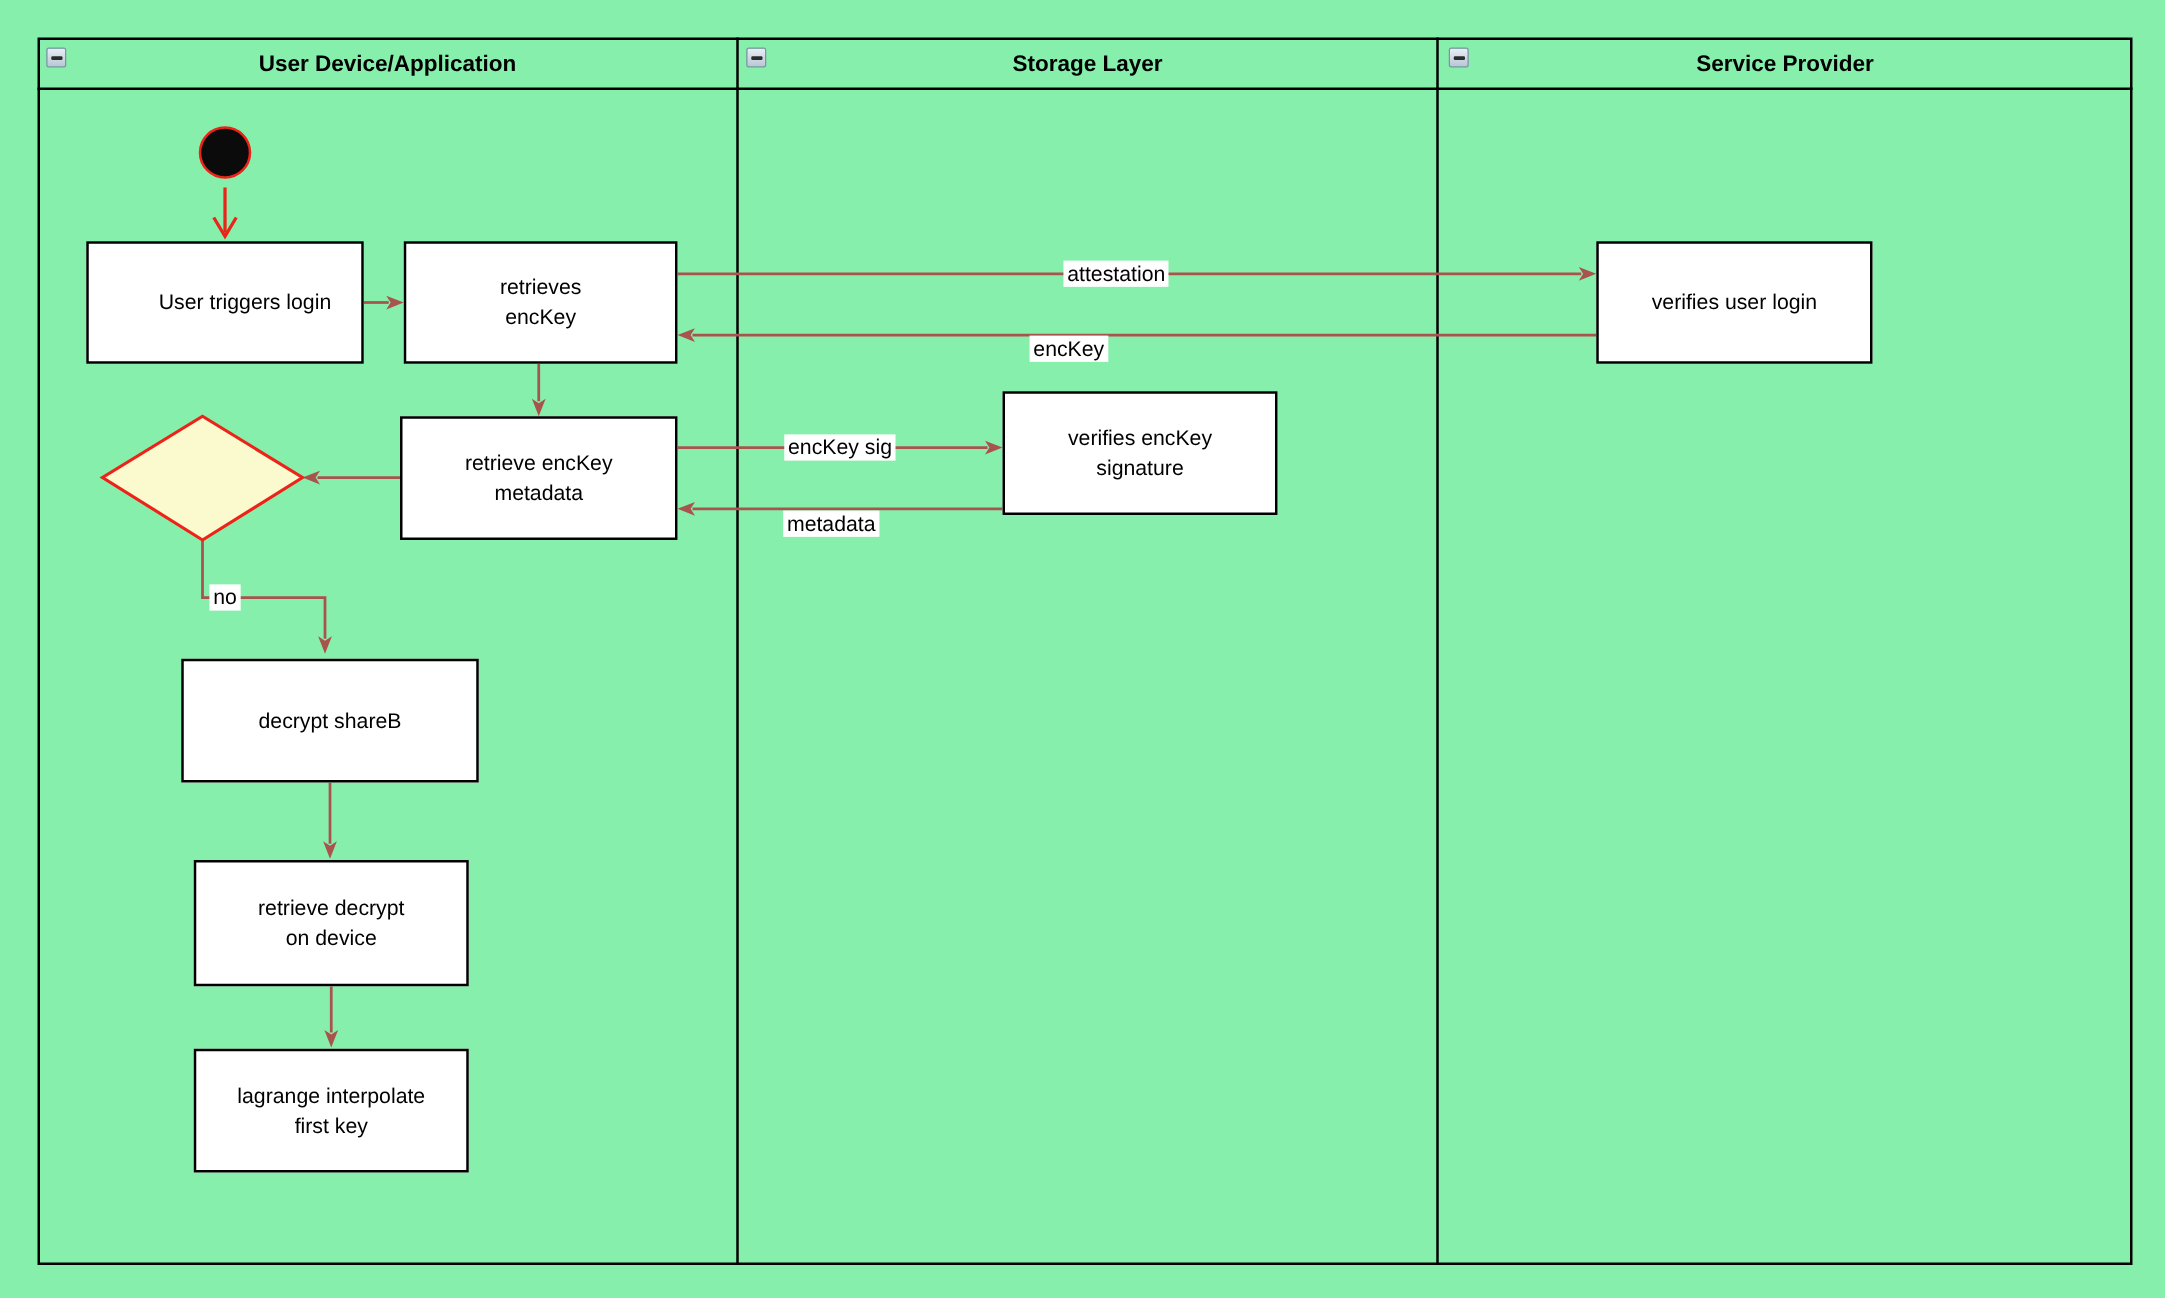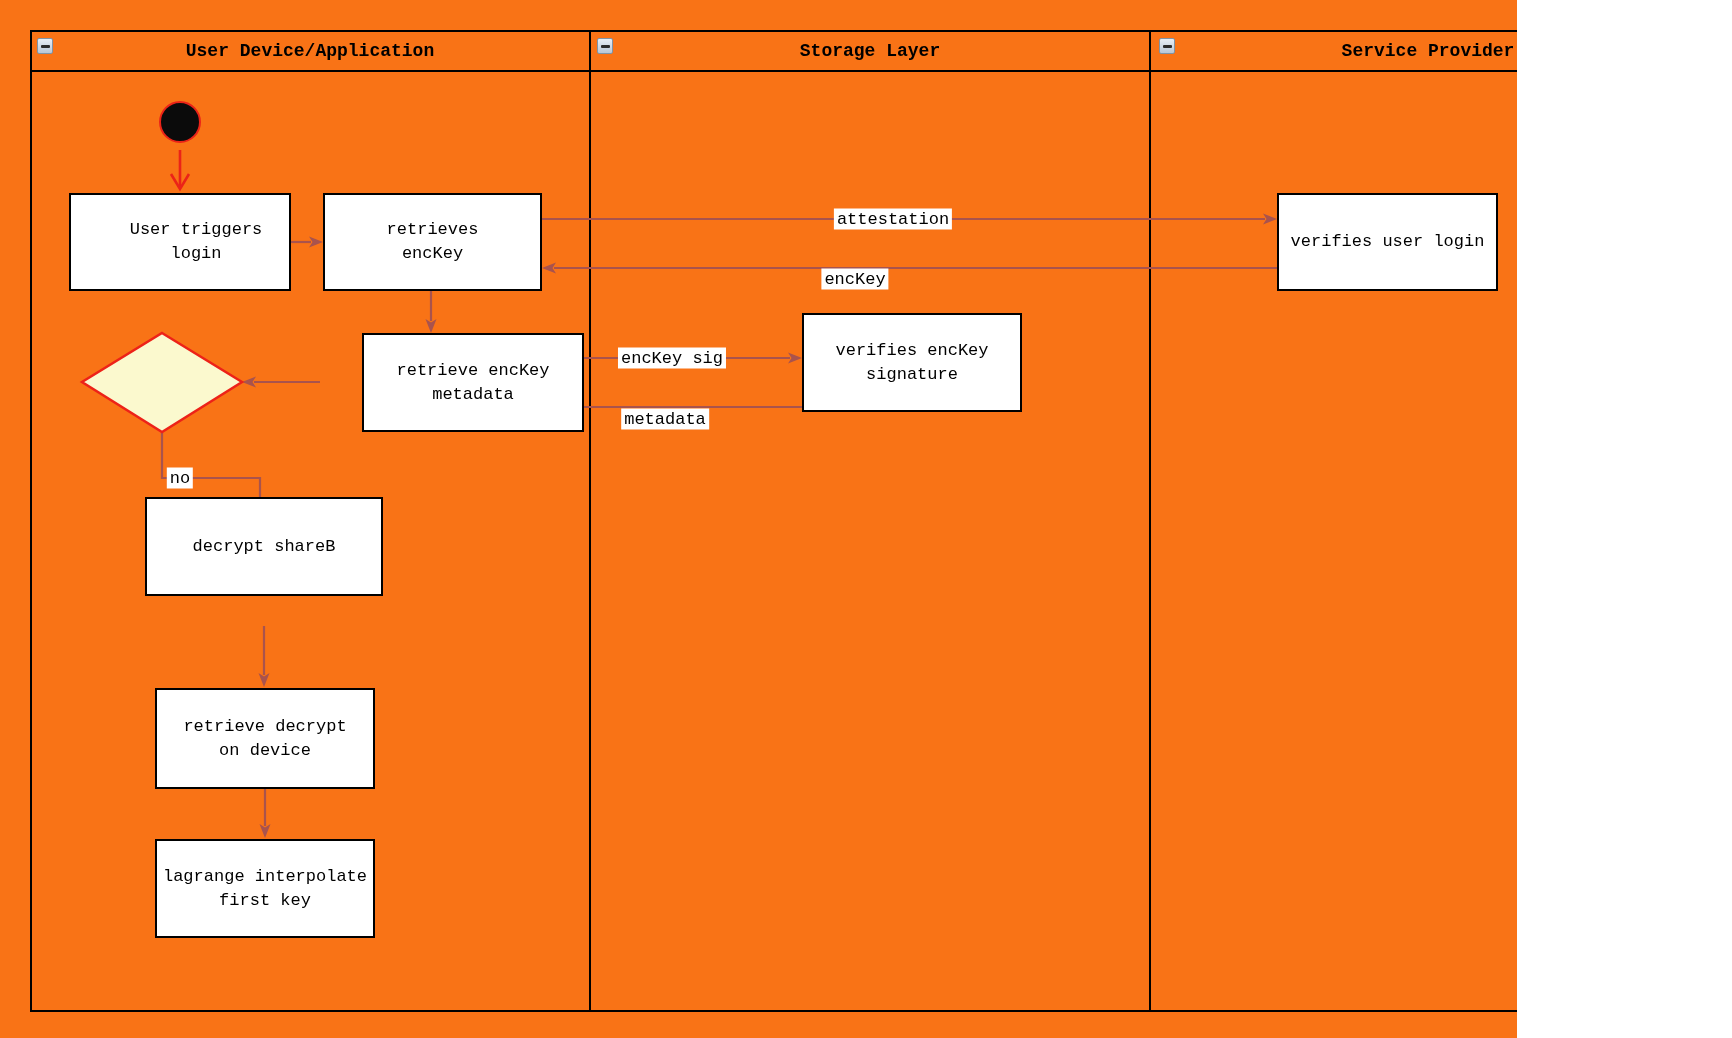--- a/index.html
+++ b/index.html
@@ -1,18 +1,18 @@
 <!DOCTYPE html>
 <html style="--c-connector: #A9534D; --c-accent_red: #EB2318; --c-decision_fill: #FBF9CE; --c-decision_border: #ED2218; --c-box_border: #000000;"><head>
 <meta charset="utf-8">
 <style>
   html,body{margin:0;padding:0;background:#ffffff;}
   .canvas{
-    position:relative;width:1517px;height:1038px;background:#f97316;
-    font-family:Liberation Mono, monospace;color:#000;overflow:hidden;
+    position:relative;width:1732px;height:1038px;background:#86efac;
+    font-family:Liberation Sans, sans-serif;color:#000;overflow:hidden;
   }
   .pool-border{position:absolute;left:30px;top:30px;width:1676px;height:982px;
     border:2px solid #000;box-sizing:border-box;}
   .vline{position:absolute;top:30px;height:982px;width:2px;background:#000;}
   .header-underline{position:absolute;left:30px;top:70px;width:1676px;height:2px;background:#000;}
   .lane-title{position:absolute;top:34px;height:34px;line-height:34px;
     text-align:center;font-weight:bold;font-size:18px;}
   .collapse-icon{position:absolute;width:16px;height:16px;top:38px;
     background:linear-gradient(#e8eef5,#b9c7d6);border:1px solid #7f93a6;border-radius:2px;
     box-sizing:border-box;display:flex;align-items:center;justify-content:center;}
@@ -98,27 +98,27 @@
 
   <div class="start-node"></div>
 
   <div class="node" style="left:69px;top:193px;width:222px;height:98px;padding-left:32px;">User triggers login</div>
 
   <div class="node" style="left:323px;top:193px;width:219px;height:98px;">retrieves
 encKey</div>
 
   <div class="node" style="left:1277px;top:193px;width:221px;height:98px;">verifies user login</div>
 
-  <div class="node" style="left:320px;top:333px;width:222px;height:99px;margin-left:42px;">retrieve encKey
+  <div class="node" style="left:320px;top:333px;width:222px;height:99px;">retrieve encKey
 metadata</div>
 
   <div class="node" style="left:802px;top:313px;width:220px;height:99px;">verifies encKey
 signature</div>
 
-  <div class="node" style="left:145px;top:497px;width:238px;height:99px;">decrypt shareB</div>
+  <div class="node" style="left:145px;top:527px;width:238px;height:99px;">decrypt shareB</div>
 
   <div class="node" style="left:155px;top:688px;width:220px;height:101px;">retrieve decrypt
 on device</div>
 
   <div class="node" style="left:155px;top:839px;width:220px;height:99px;">lagrange interpolate
 first key</div>
 
 
   <div class="edge-label" style="left:870px;top:219px;margin-left:23px;">attestation</div>
   <div class="edge-label" style="left:855px;top:279px;">encKey</div>

